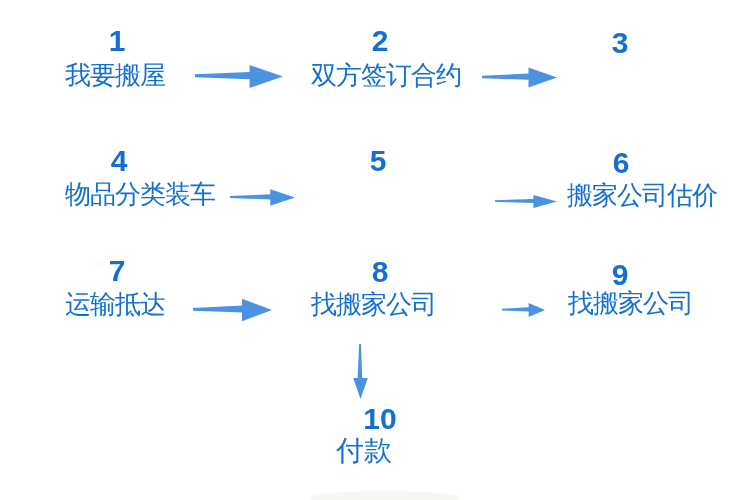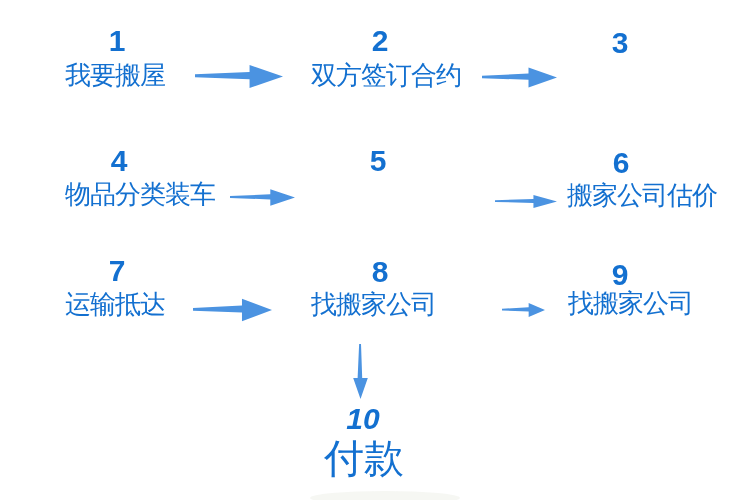--- a/index.html
+++ b/index.html
@@ -31,21 +31,21 @@
   .label {
     position: absolute;
     font-size: 26px;
     font-weight: normal;
     letter-spacing: -1px;
     color: var(--color-text);
     line-height: 1.1;
     white-space: nowrap;
   }
   .label.centered { transform: translateX(-50%); }
-  .label.big { font-size: 40px; letter-spacing: 0; }
+  .label.big { font-size: 28px; letter-spacing: 0; }
   .arr { position: absolute; display: block; overflow: visible; }
   .bottom-smudge {
     position: absolute;
     left: 310px; top: 491px;
     width: 150px; height: 14px;
     background: #eef0ea;
     opacity: 0.55;
     border-radius: 50%;
   }
 </style>
@@ -100,18 +100,18 @@
     <polygon points="0,42 62,33 62,7 100,50 62,93 62,60 0,53" fill="#4b93e1"></polygon>
   </svg>
 
   <div class="num" style="left:620px; top:260px;">9</div>
   <div class="label" style="left:568px; top:289px;">找搬家公司</div>
 
   <svg class="arr" style="left:352px; top:344px; width:17px; height:55px;" viewBox="0 0 100 100" preserveAspectRatio="none">
     <polygon points="42,0 33,62 7,62 50,100 93,62 60,62 53,0" fill="#4b93e1"></polygon>
   </svg>
 
-  <div class="num" style="left:363px; top:404px;font-style:italic;">10</div>
+  <div class="num" style="left:380px; top:404px;">10</div>
   <div class="label big centered" style="left:364px; top:436px;">付款</div>
 
   <div class="bottom-smudge"></div>
 
 </div>
 
 </body></html>

